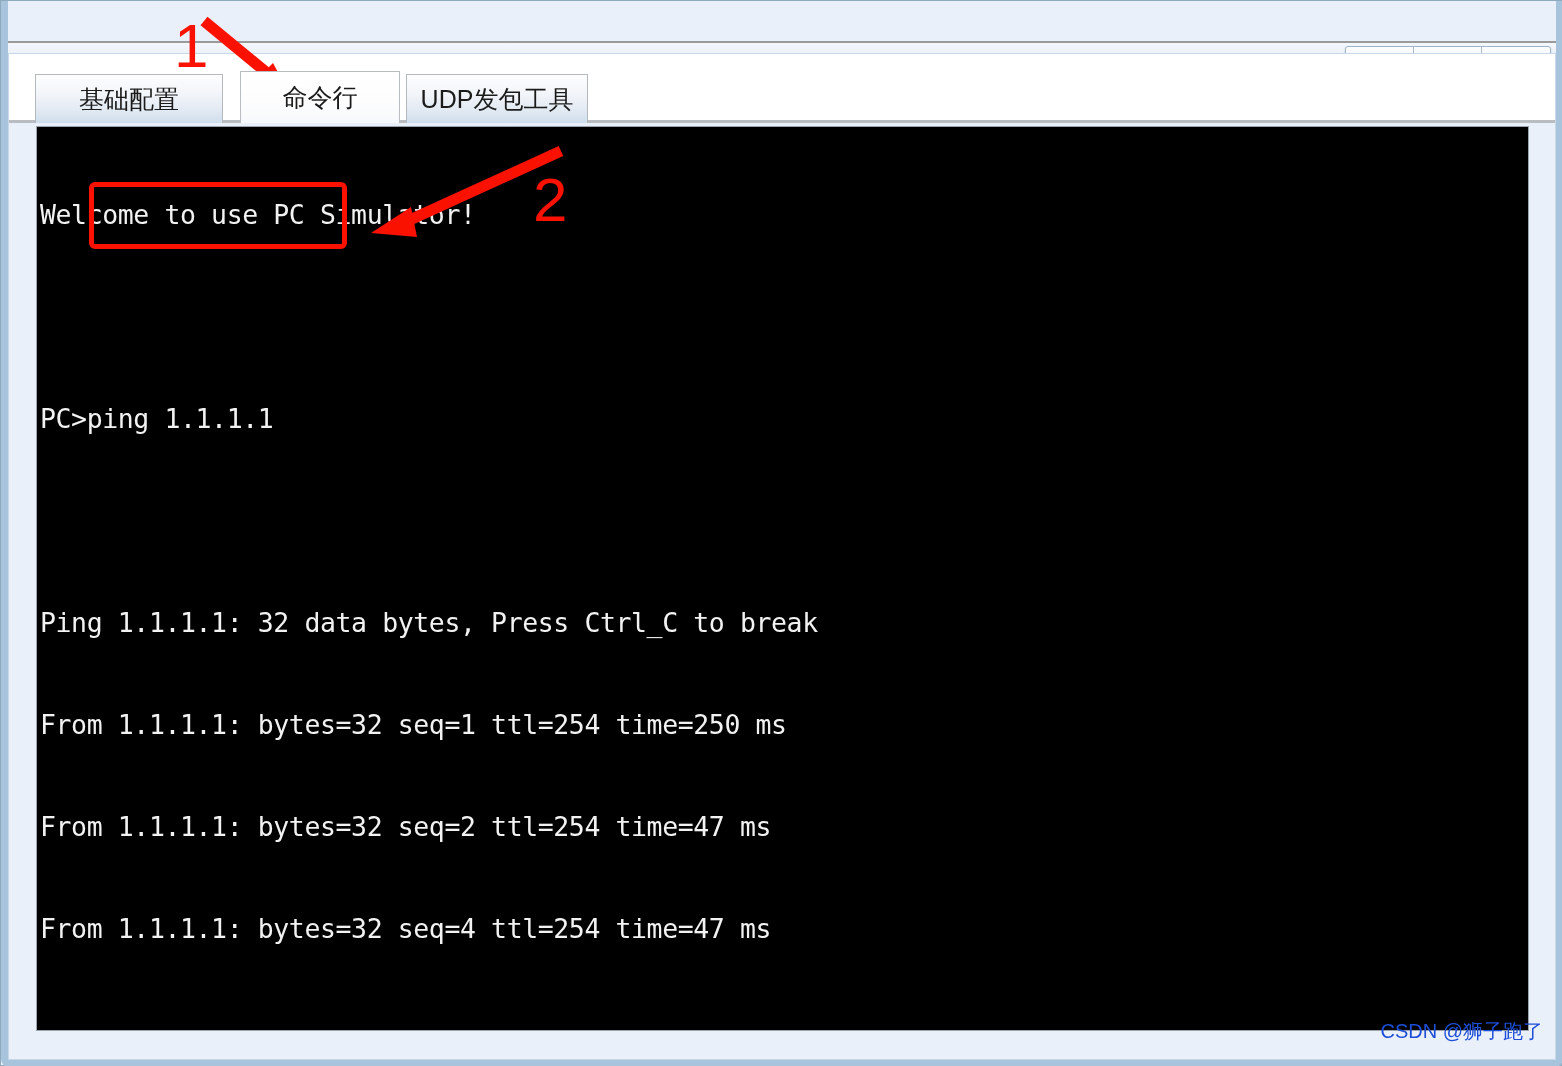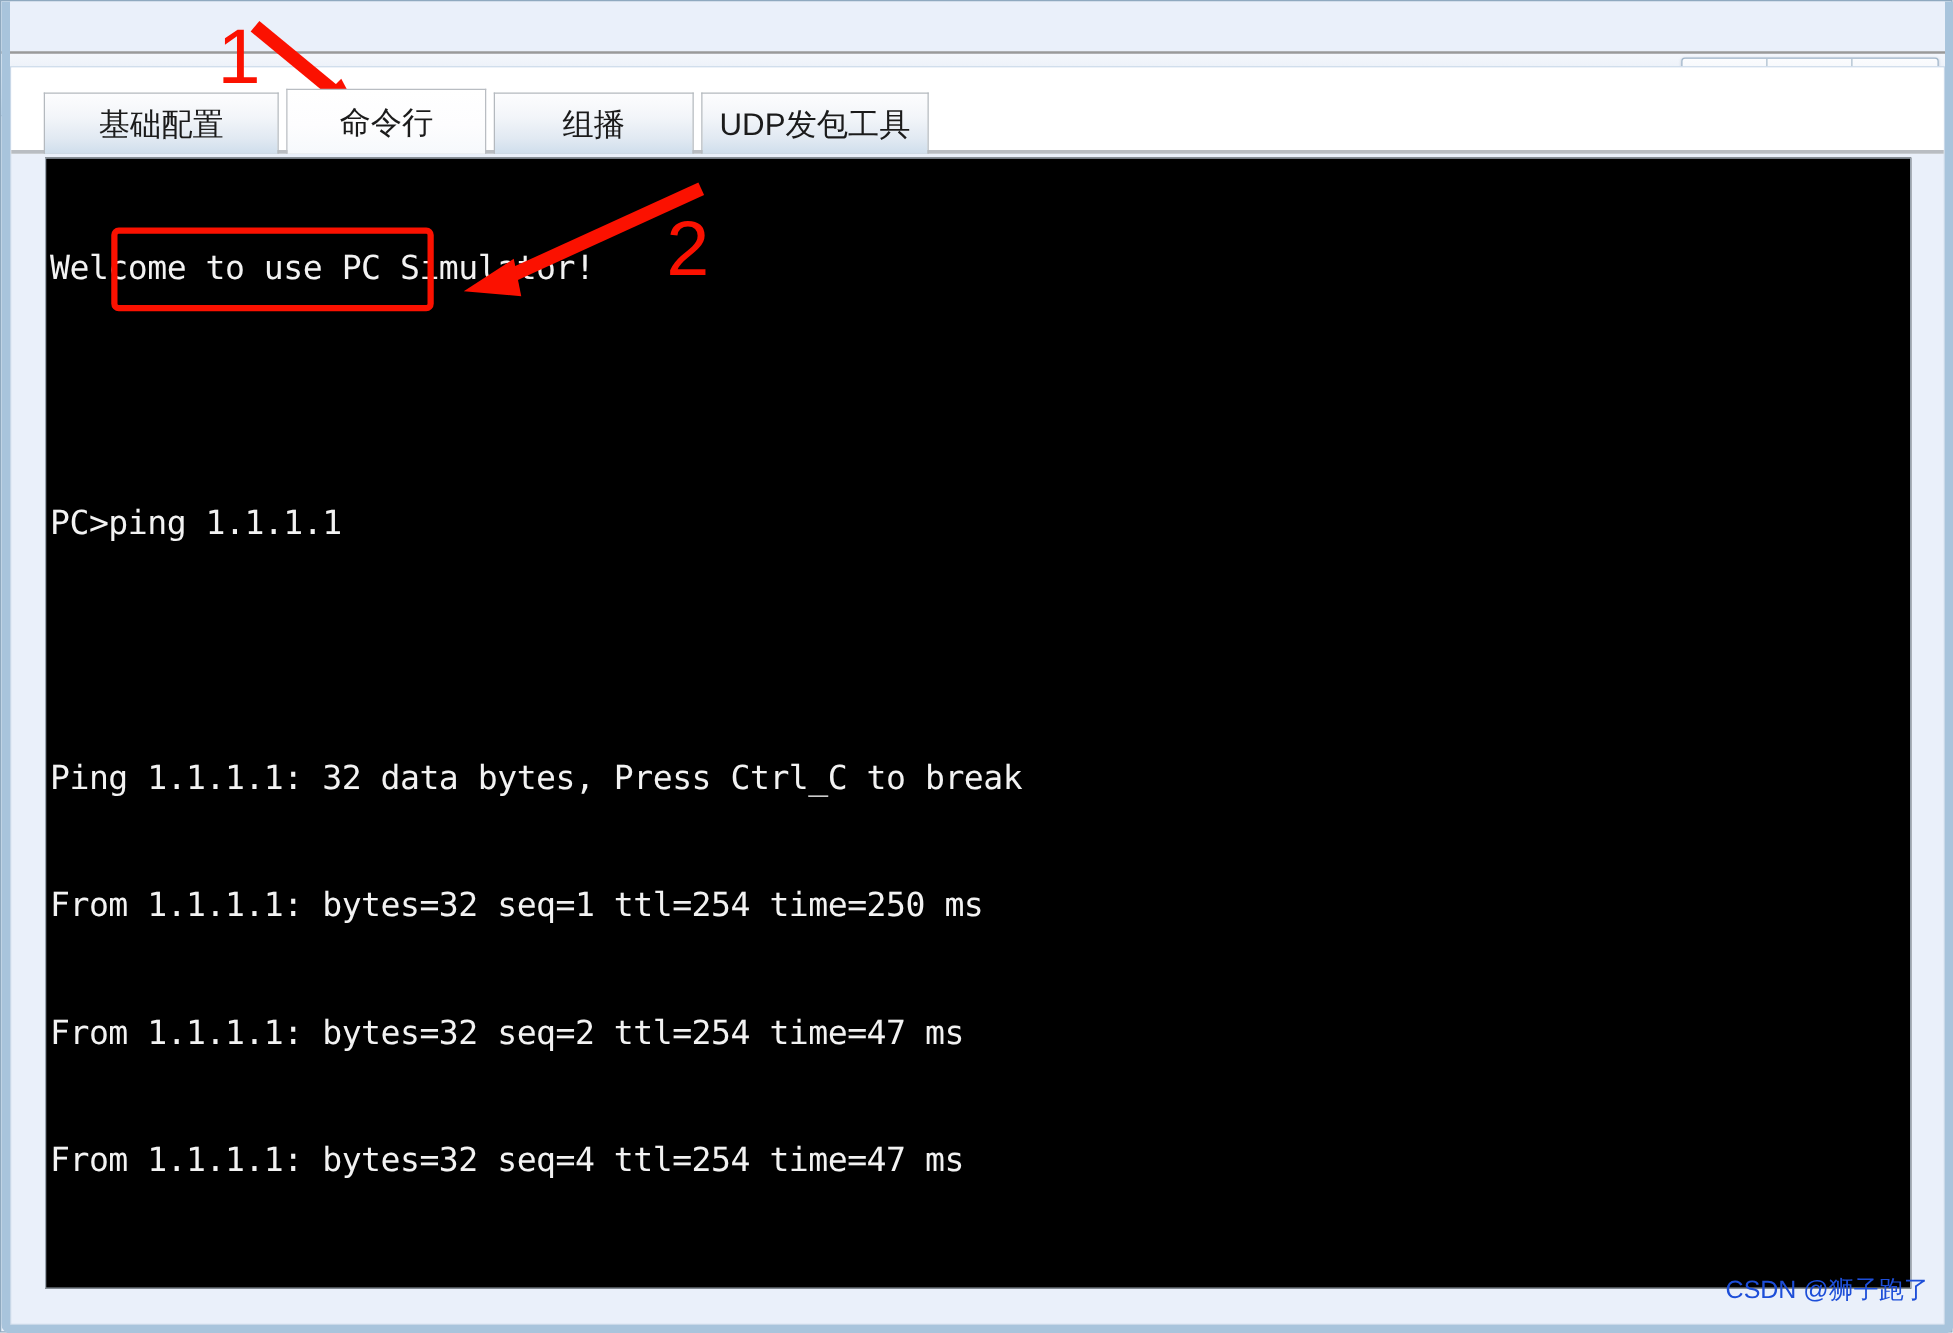--- a/index.html
+++ b/index.html
@@ -124,20 +124,21 @@
     border-bottom: none;
     margin-right: 6px;
     background: linear-gradient(to bottom, #fdfdfe 0%, #f2f5f9 40%, #e1e9f2 75%, #cfdeec 100%);
     position: relative;
   }
   .tab.selected {
     background: linear-gradient(to bottom, #ffffff 0%, #fdfdfe 55%, #f6f9fc 100%);
     border-color: #b9bdc2;
     height: 52px;
     z-index: 3;
+    margin-left: 11px;
   }
   .tab .tab-label { pointer-events: none; }
 
   
   #terminal {
     position: absolute;
     left: 35px; top: 125px;
     width: 1493px;
     height: 905px;
     background: #000000;
@@ -239,23 +240,20 @@
   <div id="frame-inner"></div>
 
   <div id="tabstrip">
     <div id="tabs">
       <div class="tab" style="width:188px">
         <span class="tab-label">基础配置</span>
       </div>
       <div class="tab selected" style="width:160px">
         <span class="tab-label">命令行</span>
       </div>
-      <div class="tab" style="width:160px">
-        <span class="tab-label">组播</span>
-      </div>
       <div class="tab" style="width:182px">
         <span class="tab-label">UDP发包工具</span>
       </div>
     </div>
   </div>
 
   <div id="terminal">
     <div id="term-lines">
       <div class="term-line">Welcome to use PC Simulator!</div>
       <div class="term-line"></div>

